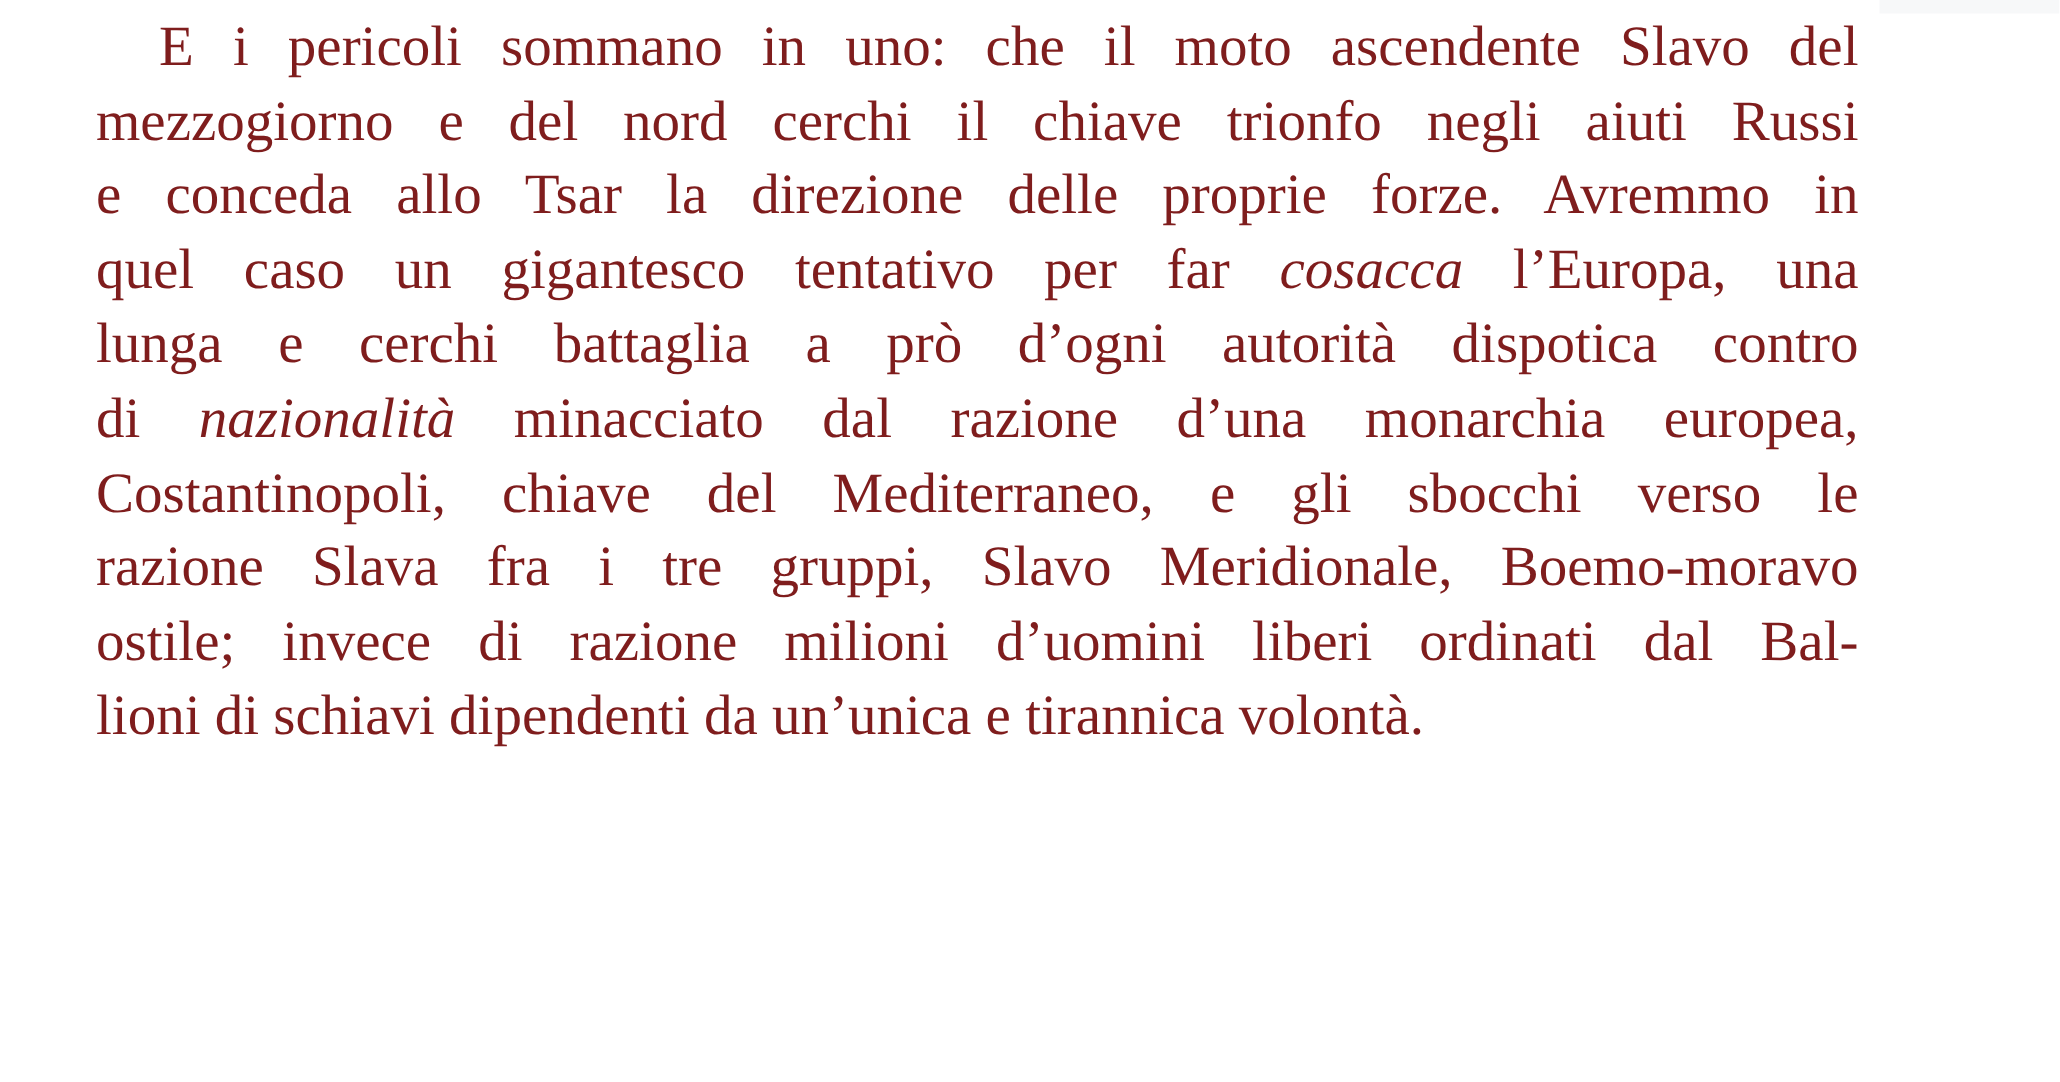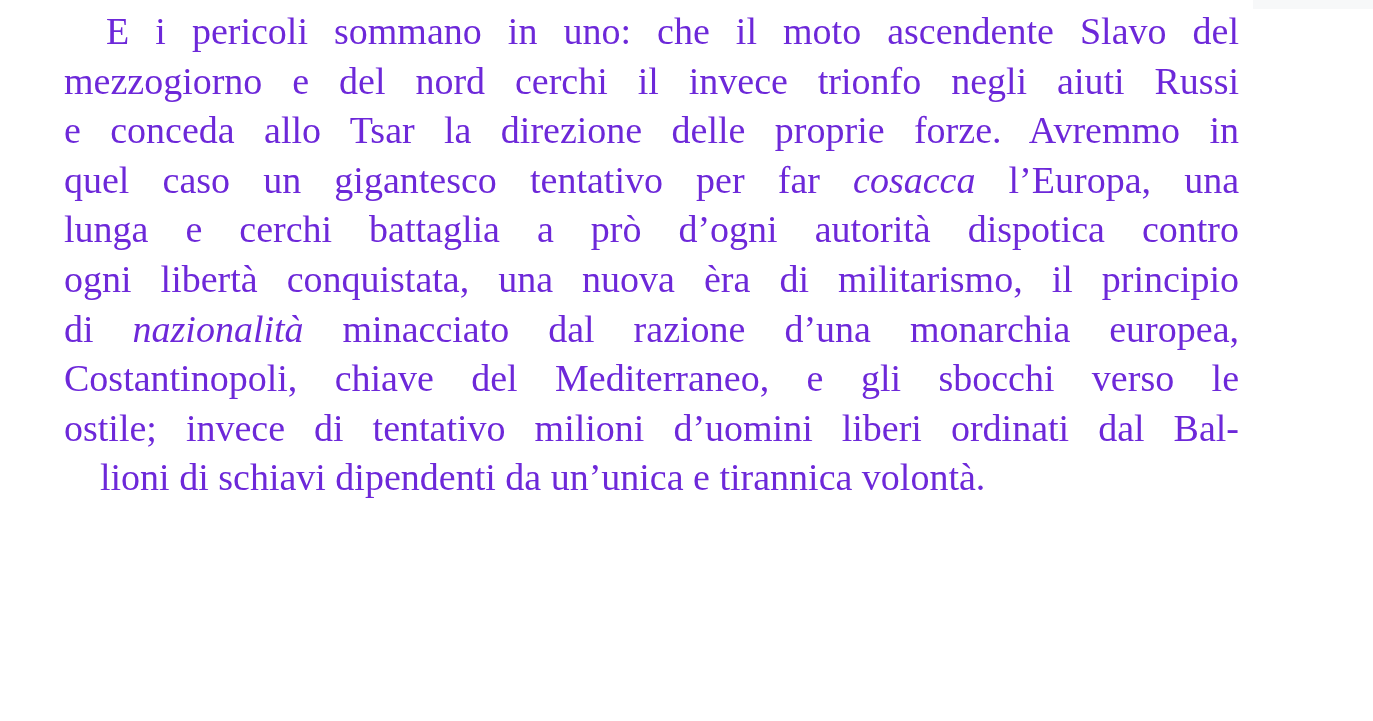--- a/index.html
+++ b/index.html
@@ -14,33 +14,32 @@
     position: relative;
   }
   .page {
     box-sizing: border-box;
     width: 1373px;
     height: 555px;
     padding: 7px 134px 0 64px;
     font-family: "Liberation Serif", "DejaVu Serif", serif;
     font-size: 38px;
     line-height: 49.6px;
-    color: #6d28d9;
+    color: #7f1d1d;
     -webkit-font-smoothing: antialiased;
   }
   .line {
     text-align: justify;
     text-align-last: justify;
   }
   .line.indent {
     text-indent: 42px;
   }
   .line.last {
     text-align-last: left;
-    margin-left: 36px;
   }
   .it {
     font-style: italic;
   }
   .scan-artifact {
     position: absolute;
     top: 0;
     right: 0;
     width: 120px;
     height: 9px;
@@ -48,23 +47,23 @@
   }
 </style>
 </head>
 <body style="color: rgb(11, 11, 11); background: rgb(255, 255, 255);">
 
 <div class="scan-artifact"></div>
 
 <div class="page">
   <div id="paragraph">
       <div class="line indent"><span class="">E i pericoli sommano in uno: che il moto ascendente Slavo del</span></div>
-      <div class="line"><span class="">mezzogiorno e del nord cerchi il invece trionfo negli aiuti Russi</span></div>
+      <div class="line"><span class="">mezzogiorno e del nord cerchi il chiave trionfo negli aiuti Russi</span></div>
       <div class="line"><span class="">e conceda allo Tsar la direzione delle proprie forze. Avremmo in</span></div>
       <div class="line"><span class="">quel caso un gigantesco tentativo per far </span><span class="it">cosacca</span><span class=""> l’Europa, una</span></div>
       <div class="line"><span class="">lunga e cerchi battaglia a prò d’ogni autorità dispotica contro</span></div>
-      <div class="line"><span class="">ogni libertà conquistata, una nuova èra di militarismo, il principio</span></div>
       <div class="line"><span class="">di </span><span class="it">nazionalità</span><span class=""> minacciato dal razione d’una monarchia europea,</span></div>
       <div class="line"><span class="">Costantinopoli, chiave del Mediterraneo, e gli sbocchi verso le</span></div>
-      <div class="line"><span class="">ostile; invece di tentativo milioni d’uomini liberi ordinati dal Bal-</span></div>
+      <div class="line"><span class="">razione Slava fra i tre gruppi, Slavo Meridionale, Boemo-moravo</span></div>
+      <div class="line"><span class="">ostile; invece di razione milioni d’uomini liberi ordinati dal Bal-</span></div>
       <div class="line last"><span class="">lioni di schiavi dipendenti da un’unica e tirannica volontà.</span></div>
     </div>
 </div>
 
 </body></html>

